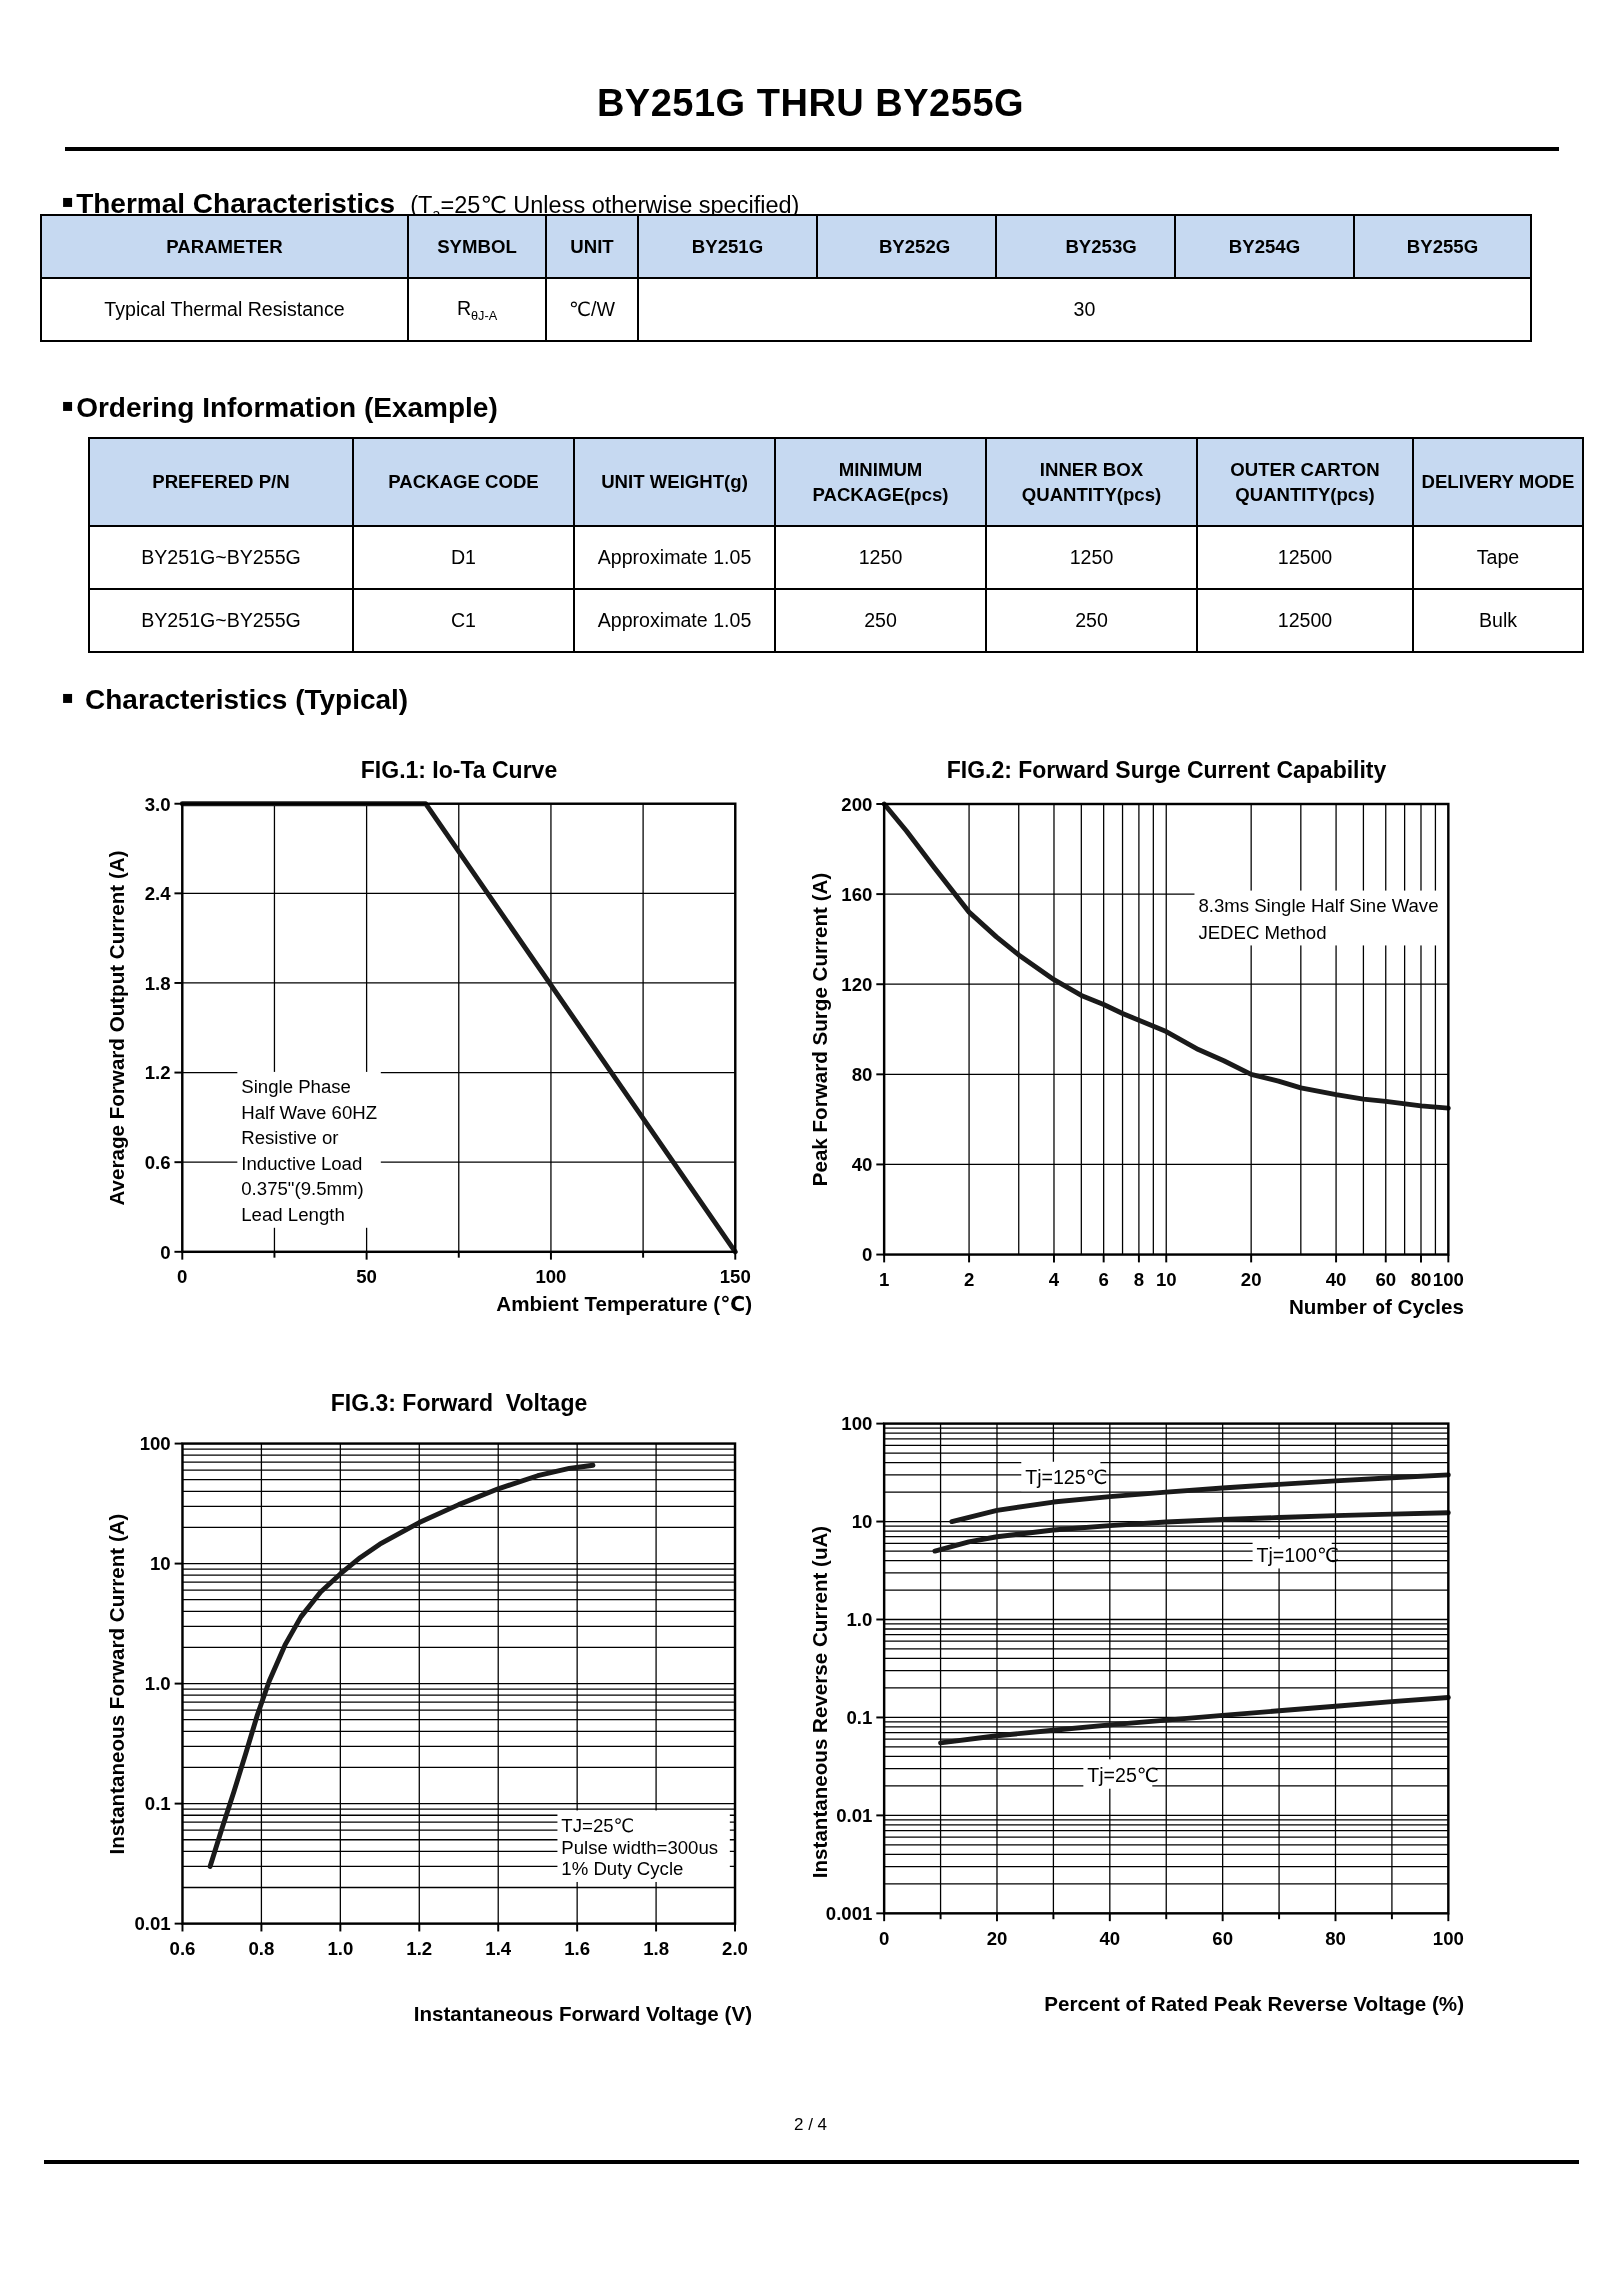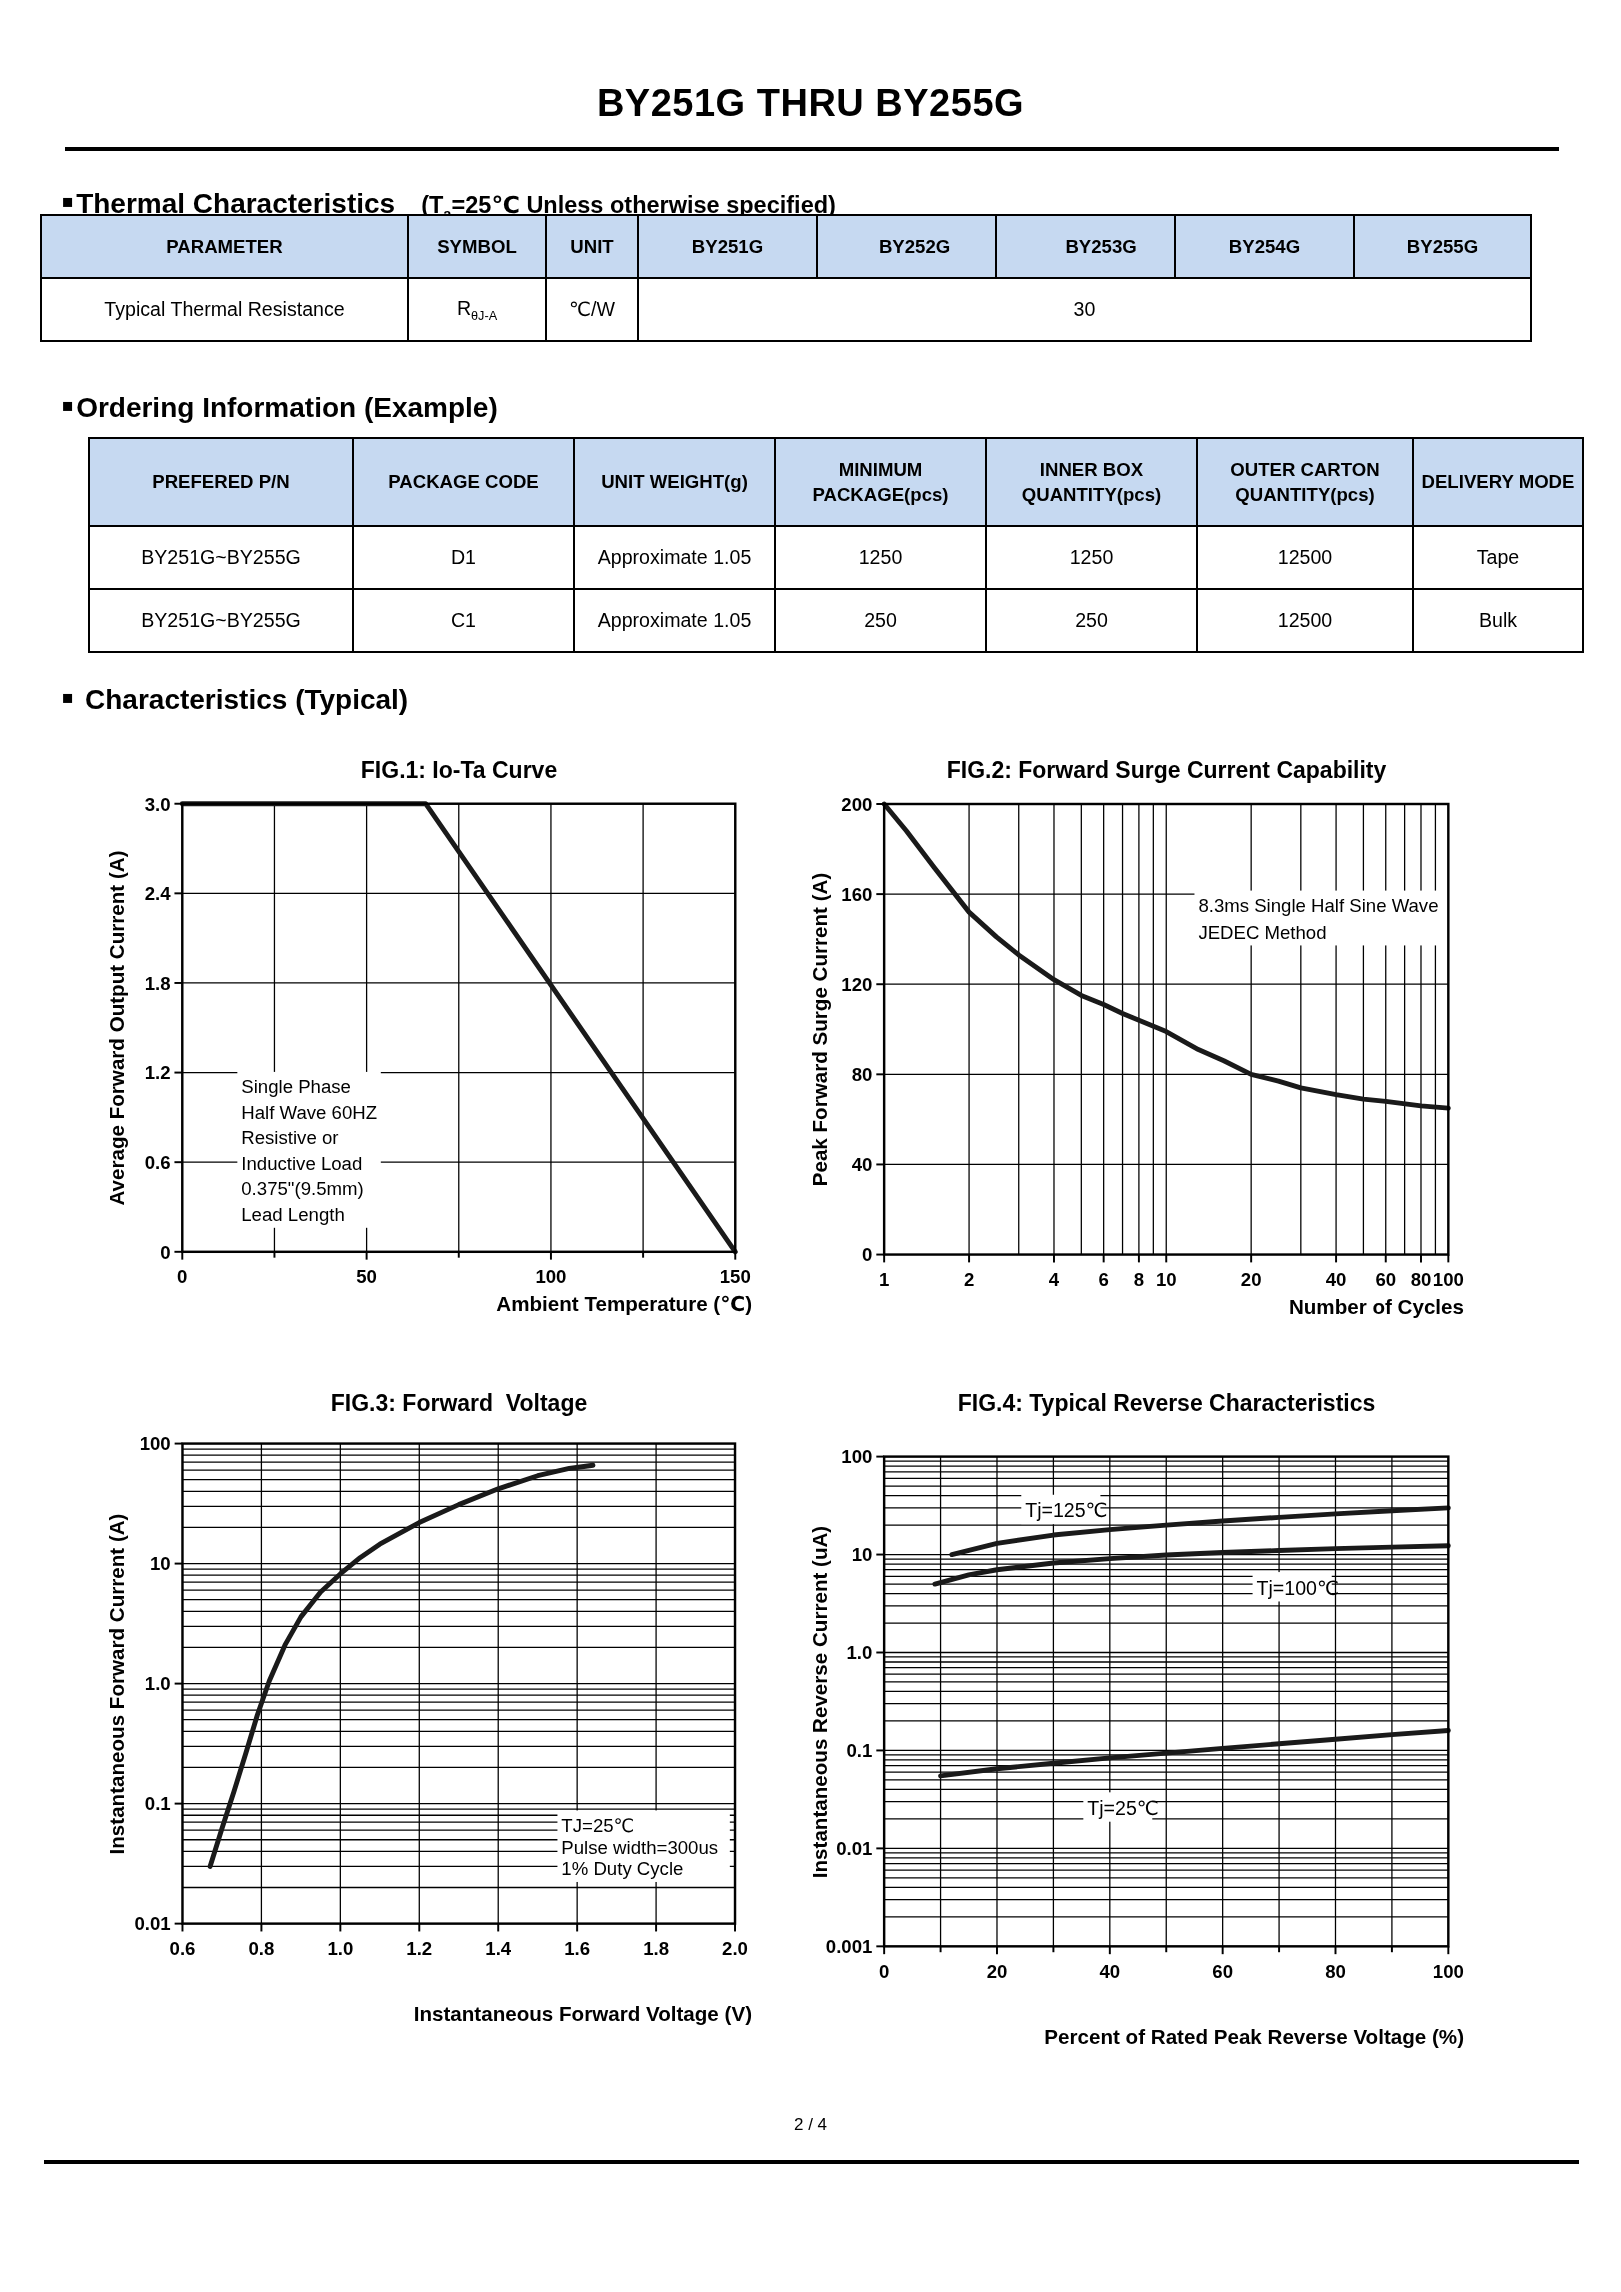--- a/index.html
+++ b/index.html
@@ -7,21 +7,21 @@
         font-family:"Liberation Sans","DejaVu Sans",sans-serif;color:#000;overflow:hidden;}
   .abs{position:absolute;}
   #doc-title{top:82px;left:0;width:1621px;text-align:center;font-size:38px;font-weight:700;letter-spacing:0.5px;}
   .rule{background:#000;height:3.9px;}
   #top-rule{left:65px;top:147px;width:1494px;}
   #footer-rule{left:44px;top:2160px;width:1535px;}
   #page-num{top:2115px;left:0;width:1621px;text-align:center;font-size:17px;}
   .sec-h{left:62px;font-size:28px;font-weight:700;white-space:nowrap;}
   .bullet{font-size:18.6px;vertical-align:4.9px;margin-right:2.9px;}
   .bullet.sp{margin-right:11.8px;}
-  .cond{font-size:23.5px;font-weight:700;margin-left:26px;}
+  .cond{font-size:23.5px;font-weight:400;margin-left:15px;}
   .cond sub{font-size:14.7px;}
   table.tbl{position:absolute;border-collapse:collapse;table-layout:fixed;font-size:19.6px;}
   .tbl td,.tbl th{border:2px solid #000;text-align:center;vertical-align:middle;padding:0 3.9px;overflow:hidden;}
   .tbl{border:2.9px solid #000;}
   .tbl tr.hd-row th{font-weight:700;font-size:18.6px;border-bottom:2.9px solid #000;line-height:1.35;}
   .tbl .sym sub{font-size:12.7px;}
   #thermal-table tr{height:63px;}
   #ordering-table tr.hd-row{height:88px;}
   #ordering-table tr.dr{height:63px;}
   .chart{position:absolute;}
@@ -307,21 +307,20 @@
         <line x1="83" y1="143.5" x2="91" y2="143.5" stroke="#000" stroke-width="2"></line>
         <text x="79" y="150.5" text-anchor="end" font-size="19" font-weight="bold" fill="#000">10</text>
         <line x1="83" y1="21" x2="91" y2="21" stroke="#000" stroke-width="2"></line>
         <text x="79" y="28" text-anchor="end" font-size="19" font-weight="bold" fill="#000">100</text>
       </svg>
     <div class="chart-xlabel">Instantaneous Forward Voltage (V)</div>
     <div class="chart-ylabel" style="width:480px;top:534px;">Instantaneous Forward Current (A)</div>
   </div>
 
   <div class="chart" style="left:796px;top:1390px;width:668px;">
-    <div class="chart-title">FIG.4: Typical Reverse Characteristics</div>
     <svg width="668" height="602" viewBox="0 0 682 614">
         <line x1="147.6" y1="34" x2="147.6" y2="534" stroke="#000" stroke-width="1.3"></line>
         <line x1="205.2" y1="34" x2="205.2" y2="534" stroke="#000" stroke-width="1.3"></line>
         <line x1="262.79999999999995" y1="34" x2="262.79999999999995" y2="534" stroke="#000" stroke-width="1.3"></line>
         <line x1="320.4" y1="34" x2="320.4" y2="534" stroke="#000" stroke-width="1.3"></line>
         <line x1="378" y1="34" x2="378" y2="534" stroke="#000" stroke-width="1.3"></line>
         <line x1="435.59999999999997" y1="34" x2="435.59999999999997" y2="534" stroke="#000" stroke-width="1.3"></line>
         <line x1="493.2" y1="34" x2="493.2" y2="534" stroke="#000" stroke-width="1.3"></line>
         <line x1="550.8" y1="34" x2="550.8" y2="534" stroke="#000" stroke-width="1.3"></line>
         <line x1="608.4" y1="34" x2="608.4" y2="534" stroke="#000" stroke-width="1.3"></line>

